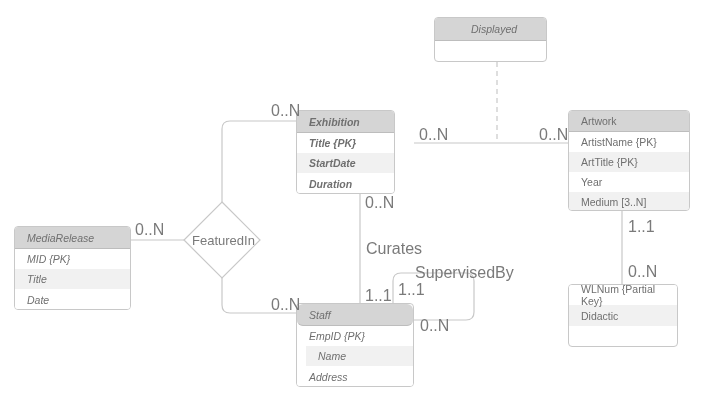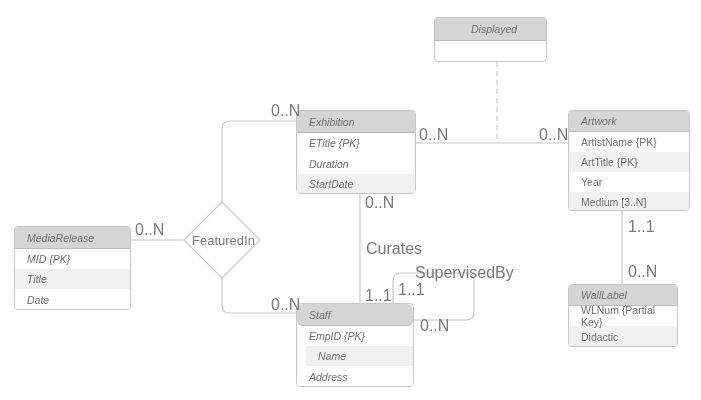--- a/index.html
+++ b/index.html
@@ -33,21 +33,20 @@
   }
   .entity .ehead {
     box-sizing: border-box;
     background: #d5d5d5;
     border-bottom: 1px solid #bdbdbd;
     color: #6f6f6f;
     font-size: 10.5px;
     padding: 0 0 0 12px;
     display: flex;
     align-items: center;
-    font-style: italic;
   }
   .entity .erow {
     box-sizing: border-box;
     color: #6f6f6f;
     font-size: 10.5px;
     padding: 0 0 0 12px;
     display: flex;
     align-items: center;
     background: #ffffff;
   }
@@ -96,25 +95,25 @@
     <path d="M 622 211 L 622 284"></path>
   </g>
 
   <polygon points="222,202 260,240 222,278 184,240" fill="#ffffff" stroke="#c8c8c8" stroke-width="1.2"></polygon>
 </svg>
 
 <div class="entity italic" style="left:434px; top:17px; width:113px; height:45px;">
   <div class="ehead" style="height:23px;padding-left:36px;">Displayed</div>
 </div>
 
-<div class="entity italic" style="left:296px; top:110px; width:120px; height:84px;">
+<div class="entity italic" style="left:296px; top:110px; width:99px; height:84px;font-weight:bold;">
   <div class="ehead" style="height:22px;">Exhibition</div>
-  <div class="erow" style="height:20px;">ETitle  {PK}</div>
+  <div class="erow" style="height:20px;">Title  {PK}</div>
+  <div class="erow alt" style="height:20px;">StartDate</div>
   <div class="erow" style="height:21px;">Duration</div>
-  <div class="erow alt" style="height:20px;">StartDate</div>
 </div>
 
 <div class="entity" style="left:568px; top:110px; width:122px; height:101px;">
   <div class="ehead" style="height:21px;">Artwork</div>
   <div class="erow" style="height:20px;">ArtistName {PK}</div>
   <div class="erow alt" style="height:20px;">ArtTitle {PK}</div>
   <div class="erow" style="height:20px;">Year</div>
   <div class="erow alt" style="height:20px;">Medium [3..N]</div>
 </div>
 
@@ -126,21 +125,20 @@
 </div>
 
 <div class="entity italic" style="left:296px; top:303px; width:118px; height:84px;">
   <div class="ehead" style="height:22px;border-radius:6px;">Staff</div>
   <div class="erow" style="height:20px;">EmpID {PK}</div>
   <div class="erow alt" style="height:20px;margin-left:9px;">Name</div>
   <div class="erow" style="height:21px;">Address</div>
 </div>
 
 <div class="entity" style="left:568px; top:284px; width:110px; height:63px;">
-  <div class="ehead" style="height:21px;">WallLabel</div>
   <div class="erow" style="height:20px;">WLNum {Partial Key}</div>
   <div class="erow alt" style="height:21px;">Didactic</div>
 </div>
 
 <div class="diamond-label" style="left:192px; top:233px;">FeaturedIn</div>
 
 <div class="elabel" style="left:366px; top:240px;">Curates</div>
 
 <div class="elabel" style="left:415px; top:264px;">SupervisedBy</div>
 

